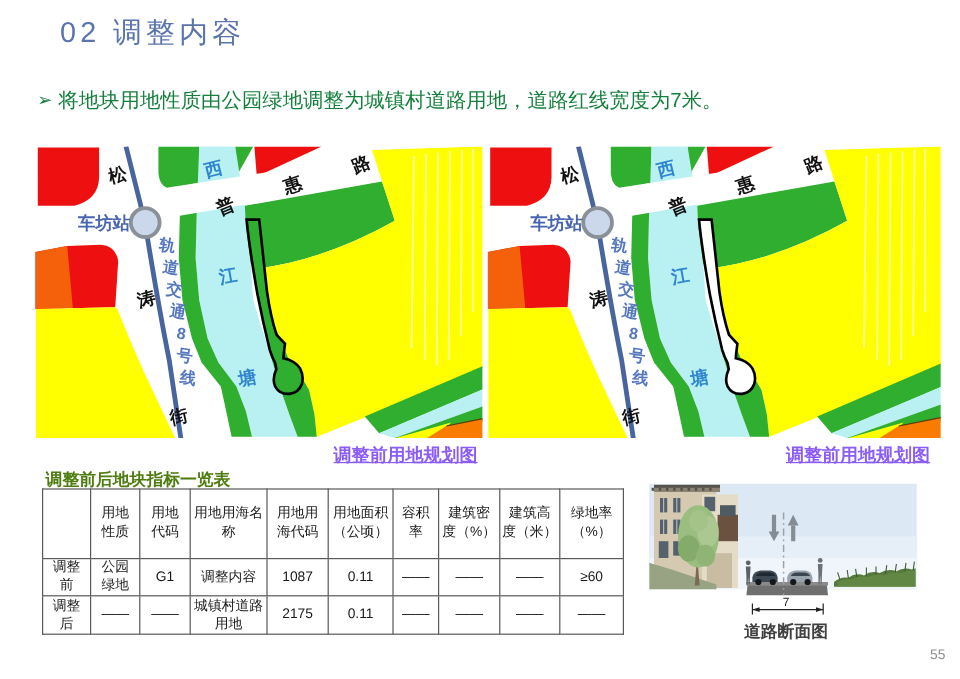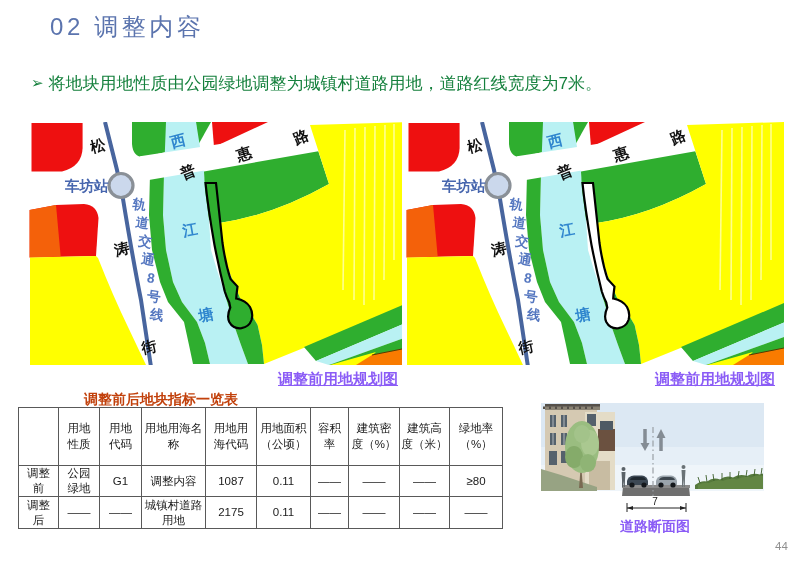--- a/index.html
+++ b/index.html
@@ -3,28 +3,28 @@
 <meta charset="utf-8">
 <title>02 调整内容</title>
 <style>
 * { margin:0; padding:0; box-sizing:border-box; }
 html,body { width:800px; height:566px; background:#fff; font-family:"Liberation Sans",sans-serif; overflow:hidden; position:relative; }
 .abs { position:absolute; }
 #title { left:50px; top:11px; font-size:24px; font-weight:normal; color:#5b74ae; letter-spacing:3.6px; }
 #bullet { left:31px; top:72px; font-size:17px; color:#15803d; }
 #bullet .arr { font-size:15px; margin-right:5px; position:relative; top:-1px; }
 .cap { font-size:15px; font-weight:bold; color:#8b5cf6;text-decoration:underline; }
-#tbltitle { left:38px; top:391px; font-size:14px; font-weight:bold; color:#c2410c;margin-left:46px; }
-table { position:absolute; left:18px; top:407px; border-collapse:collapse; table-layout:fixed;padding-left:36px; }
+#tbltitle { left:38px; top:391px; font-size:14px; font-weight:bold; color:#4d7c0f; }
+table { position:absolute; left:35px; top:407px; border-collapse:collapse; table-layout:fixed;padding-left:36px; }
 td { border:1px solid #595959; text-align:center; vertical-align:middle; font-size:11.5px; color:#1a1a1a; line-height:1.32; padding:0; }
 tr.hd td { height:58px; }
 tr.r1 td { height:31px; }
 tr.r2 td { height:32px; }
 #secimg { left:541px; top:403px; }
-#seccap { left:620px; top:518px; font-size:14px; font-weight:bold; color:#8b5cf6; }
+#seccap { left:620px; top:518px; font-size:14px; font-weight:bold; color:#404040; }
 #pagenum { left:775px; top:540px; font-size:11.5px; color:#8f8f8f; }
 </style>
 </head>
 <body>
 
 <div class="abs" id="title">02 调整内容</div>
 
 <div class="abs" id="bullet"><span class="arr">➢</span>将地块用地性质由公园绿地调整为城镇村道路用地，道路红线宽度为7米。</div>
 
 <div class="abs" style="left:29px; top:122px;">
@@ -244,21 +244,21 @@
 <tr class="r1">
         <td>调整<br>前</td>
         <td>公园<br>绿地</td>
         <td>G1</td>
         <td>调整内容</td>
         <td>1087</td>
         <td>0.11</td>
         <td>——</td>
         <td>——</td>
         <td>——</td>
-        <td>≥80</td>
+        <td>≥60</td>
       </tr>
 <tr class="r2">
         <td>调整<br>后</td>
         <td>——</td>
         <td>——</td>
         <td>城镇村道路<br>用地</td>
         <td>2175</td>
         <td>0.11</td>
         <td>——</td>
         <td>——</td>
@@ -384,13 +384,13 @@
 <path d="M86,100 L86,109" stroke-width="1"></path>
         <path d="M145,100 L145,109" stroke-width="1"></path>
 </g>
 
 <text x="114" y="102" font-family="Liberation Sans" font-size="10" fill="#222" text-anchor="middle">7</text>
 </svg>
 </div>
 
 <div class="abs" id="seccap">道路断面图</div>
 
-<div class="abs" id="pagenum">44</div>
+<div class="abs" id="pagenum">55</div>
 
 </body></html>

